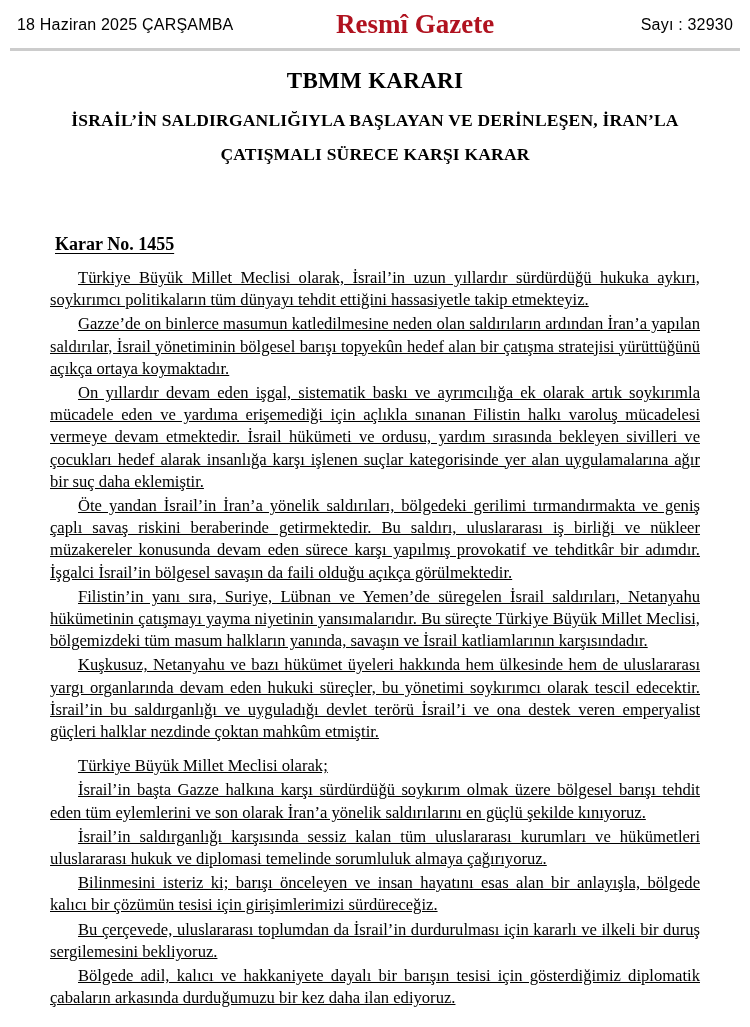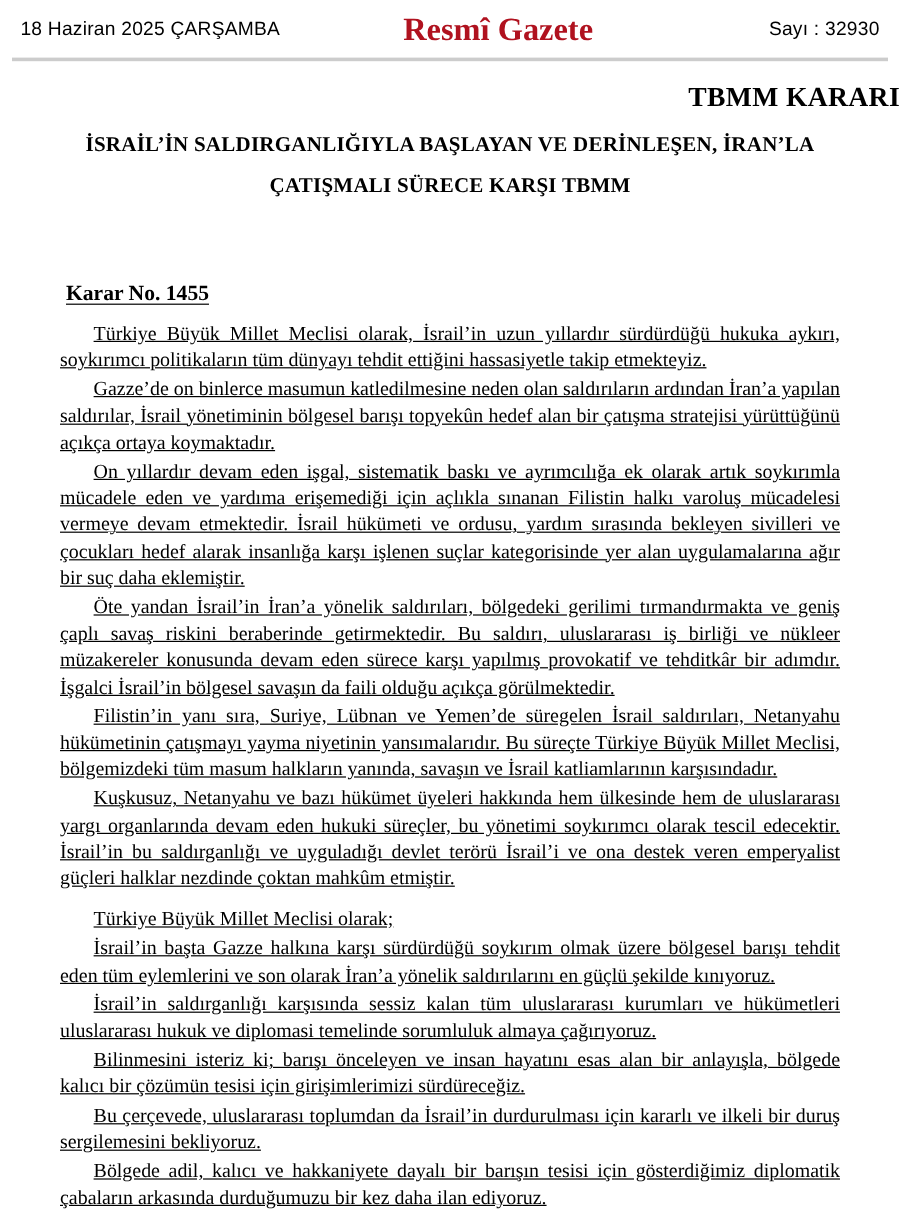--- a/index.html
+++ b/index.html
@@ -42,21 +42,21 @@
     text-align: right;
   }
   .rule {
     height: 3px;
     background: #cccccc;
     margin: 6px 10px 0 10px;
   }
   
   .doc-heading {
     margin-top: 17px;
-    text-align: right;
+    text-align: center;
     font-weight: bold;
     font-size: 23px;
     letter-spacing: 0.3px;
   }
   .doc-subtitle {
     margin-top: 9px;
     text-align: center;
     font-weight: bold;
     font-size: 17.5px;
     line-height: 34px;
@@ -101,21 +101,21 @@
     <span class="masthead-title" style="color: rgb(176, 18, 31);">Resmî Gazete</span>
     <span class="masthead-issue">Sayı : 32930</span>
   </div>
 
   <div class="rule" style="background: rgb(204, 204, 204);"></div>
 
   <div class="doc-heading">TBMM KARARI</div>
 
   <div class="doc-subtitle">
     <div>İSRAİL’İN SALDIRGANLIĞIYLA BAŞLAYAN VE DERİNLEŞEN, İRAN’LA</div>
-    <div>ÇATIŞMALI SÜRECE KARŞI TBMM</div>
+    <div>ÇATIŞMALI SÜRECE KARŞI KARAR</div>
   </div>
 
   <div class="meta-row">
     <span class="u">Karar No. 1455</span>
   </div>
 
   <div class="doc-body">
       <p>Türkiye Büyük Millet Meclisi olarak, İsrail’in uzun yıllardır sürdürdüğü hukuka aykırı, soykırımcı politikaların tüm dünyayı tehdit ettiğini hassasiyetle takip etmekteyiz.</p>
       <p>Gazze’de on binlerce masumun katledilmesine neden olan saldırıların ardından İran’a yapılan saldırılar, İsrail yönetiminin bölgesel barışı topyekûn hedef alan bir çatışma stratejisi yürüttüğünü açıkça ortaya koymaktadır.</p>
       <p>On yıllardır devam eden işgal, sistematik baskı ve ayrımcılığa ek olarak artık soykırımla mücadele eden ve yardıma erişemediği için açlıkla sınanan Filistin halkı varoluş mücadelesi vermeye devam etmektedir. İsrail hükümeti ve ordusu, yardım sırasında bekleyen sivilleri ve çocukları hedef alarak insanlığa karşı işlenen suçlar kategorisinde yer alan uygulamalarına ağır bir suç daha eklemiştir.</p>

